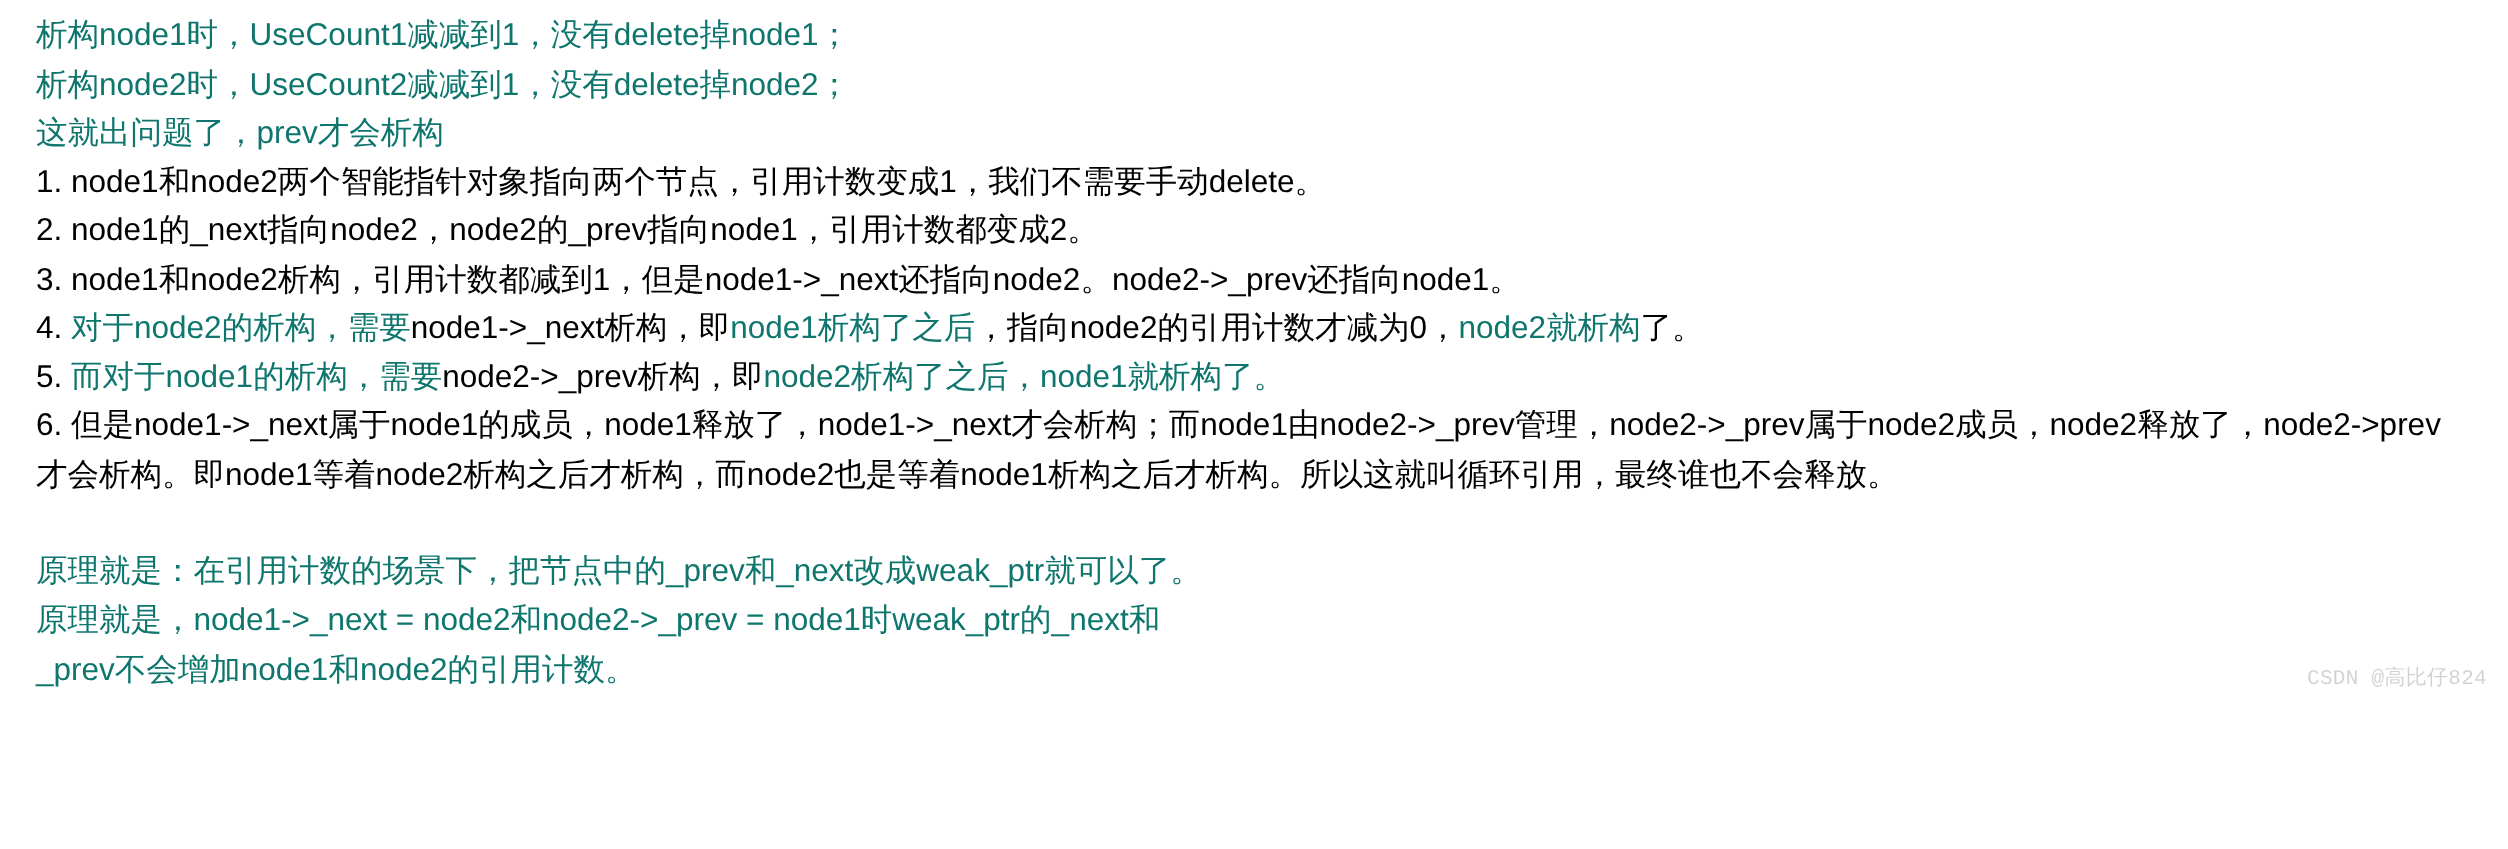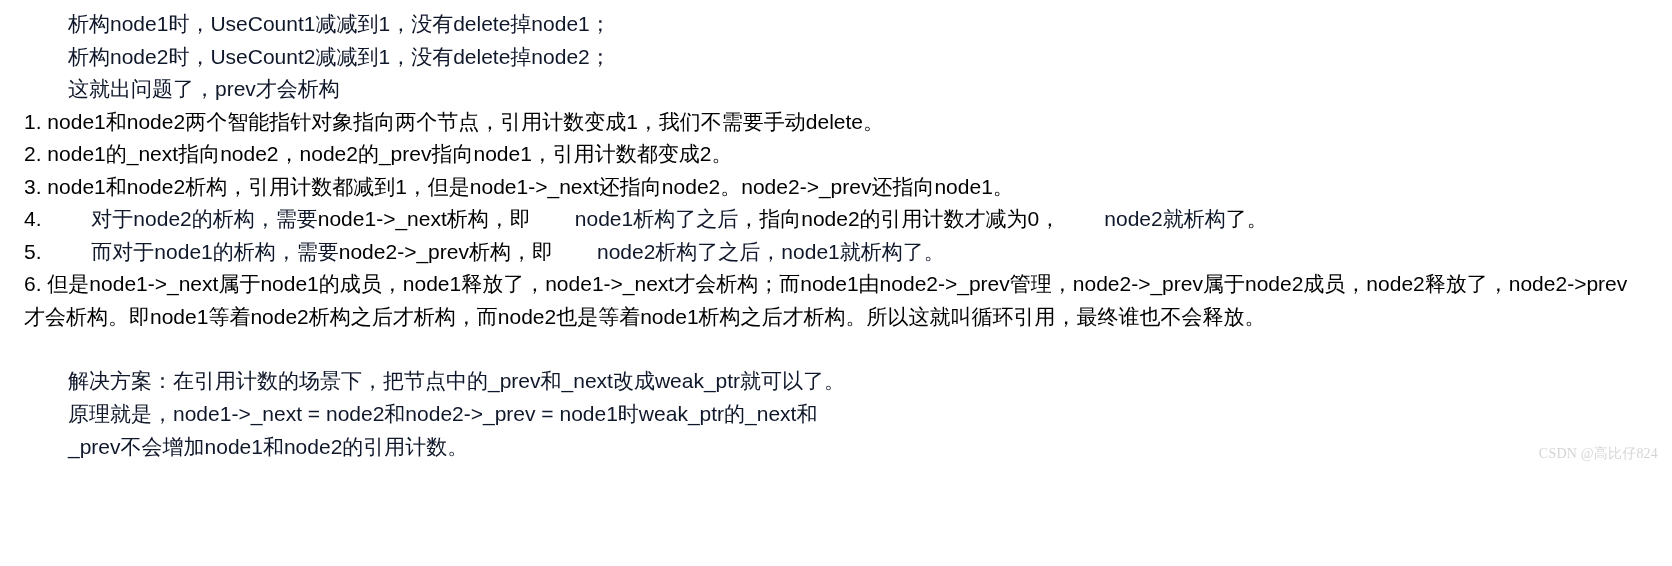--- a/index.html
+++ b/index.html
@@ -7,30 +7,30 @@
       padding: 8px 24px;
       font-family: "Microsoft YaHei", "SimSun", Arial, sans-serif;
       font-size: 21px;
       line-height: 1.55;
       color: #000;
       background: #fff;
       width: 1672px;
       box-sizing: border-box;
       position: relative;
     }
-    .red { color: #0f172a; margin-left: 44px; }
+    .red { color: #0f766e; }
     .black { color: #000000; }
     .line { display: block; }
     .watermark {
       position: absolute;
       right: 14px;
       bottom: 6px;
       color: rgba(0,0,0,0.18);
       font-size: 14px;
-      font-family: Liberation Serif, serif;
+      font-family: Liberation Mono, monospace;
       letter-spacing: 0.2px;
     }
     .spacer { height: 32px; }
   </style>
 </head>
 <body>
 
 <span class="line red">析构node1时，UseCount1减减到1，没有delete掉node1；</span>
 <span class="line red">析构node2时，UseCount2减减到1，没有delete掉node2；</span>
 <span class="line red">这就出问题了，prev才会析构</span>
@@ -42,17 +42,17 @@
 <span class="line black"><span>3. </span><span>node1和node2析构，引用计数都减到1，但是node1-&gt;_next还指向node2。node2-&gt;_prev还指向node1。</span></span>
 
 <span class="line"><span class="black">4. </span><span class="red">对于node2的析构，需要</span><span class="black">node1-&gt;_next析构，即</span><span class="red">node1析构了之后</span><span class="black">，指向node2的引用计数才减为0，</span><span class="red">node2就析构</span><span class="black">了。</span></span>
 
 <span class="line"><span class="black">5. </span><span class="red">而对于node1的析构，需要</span><span class="black">node2-&gt;_prev析构，即</span><span class="red">node2析构了之后，node1就析构了。</span></span>
 
 <span class="line black"><span>6. </span><span>但是node1-&gt;_next属于node1的成员，node1释放了，node1-&gt;_next才会析构；而node1由node2-&gt;_prev管理，node2-&gt;_prev属于node2成员，node2释放了，node2-&gt;prev才会析构。即node1等着node2析构之后才析构，而node2也是等着node1析构之后才析构。所以这就叫循环引用，最终谁也不会释放。</span></span>
 
 <div class="spacer"></div>
 
-<span class="line red">解决方案：在引用计数的场景下，把节点中的_prev和_next改成weak_ptr就可以了。</span>
+<span class="line red">原理就是：在引用计数的场景下，把节点中的_prev和_next改成weak_ptr就可以了。</span>
 <span class="line red">原理就是，node1-&gt;_next = node2和node2-&gt;_prev = node1时weak_ptr的_next和</span>
 <span class="line red">_prev不会增加node1和node2的引用计数。</span>
 
 <div class="watermark">CSDN @高比仔824</div>
 
 </body></html>

